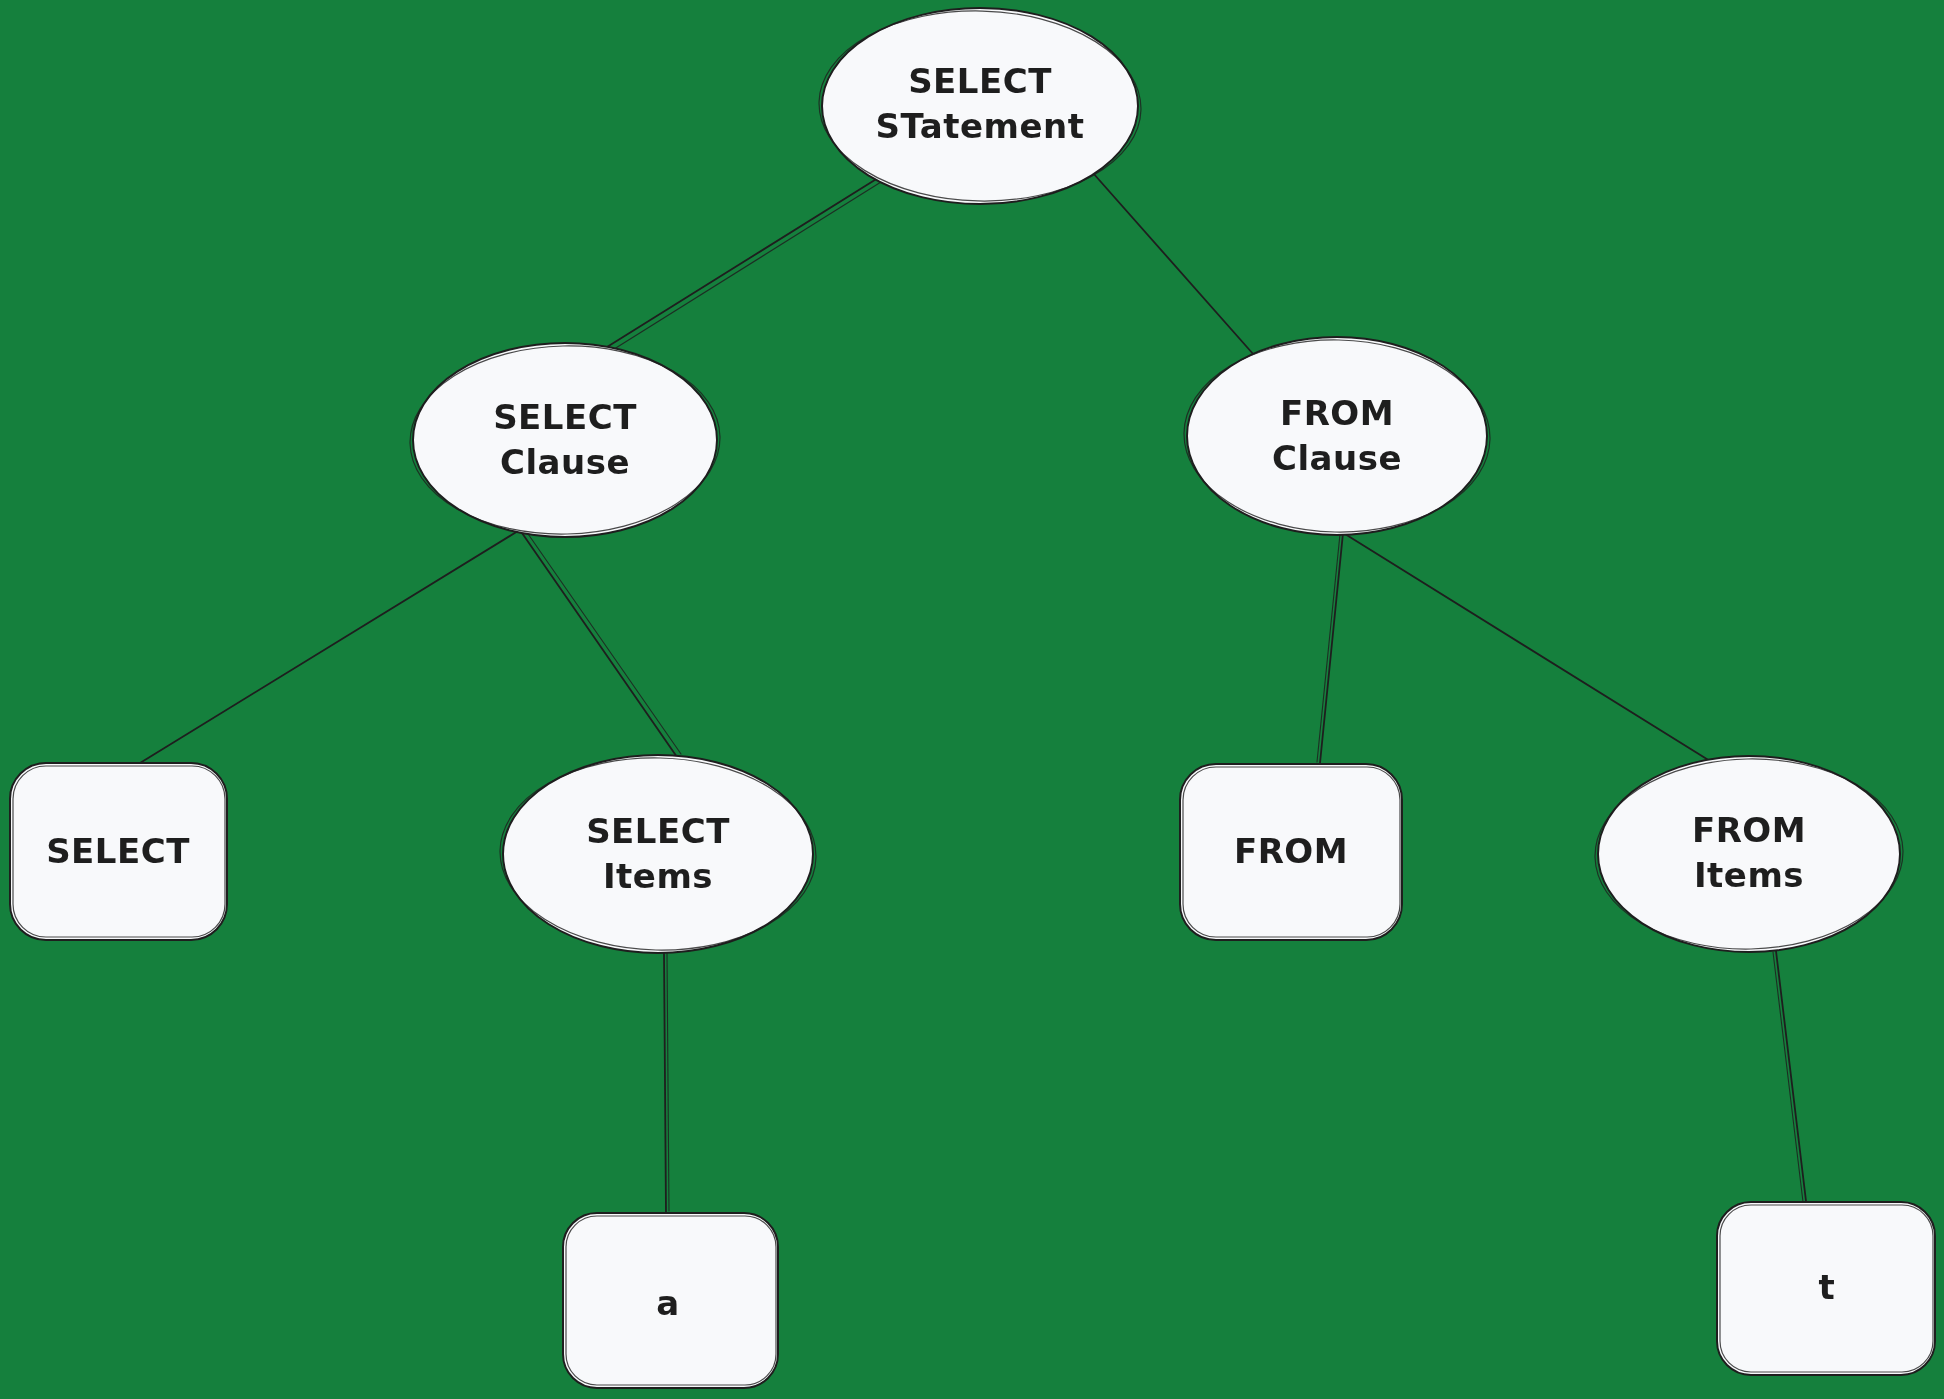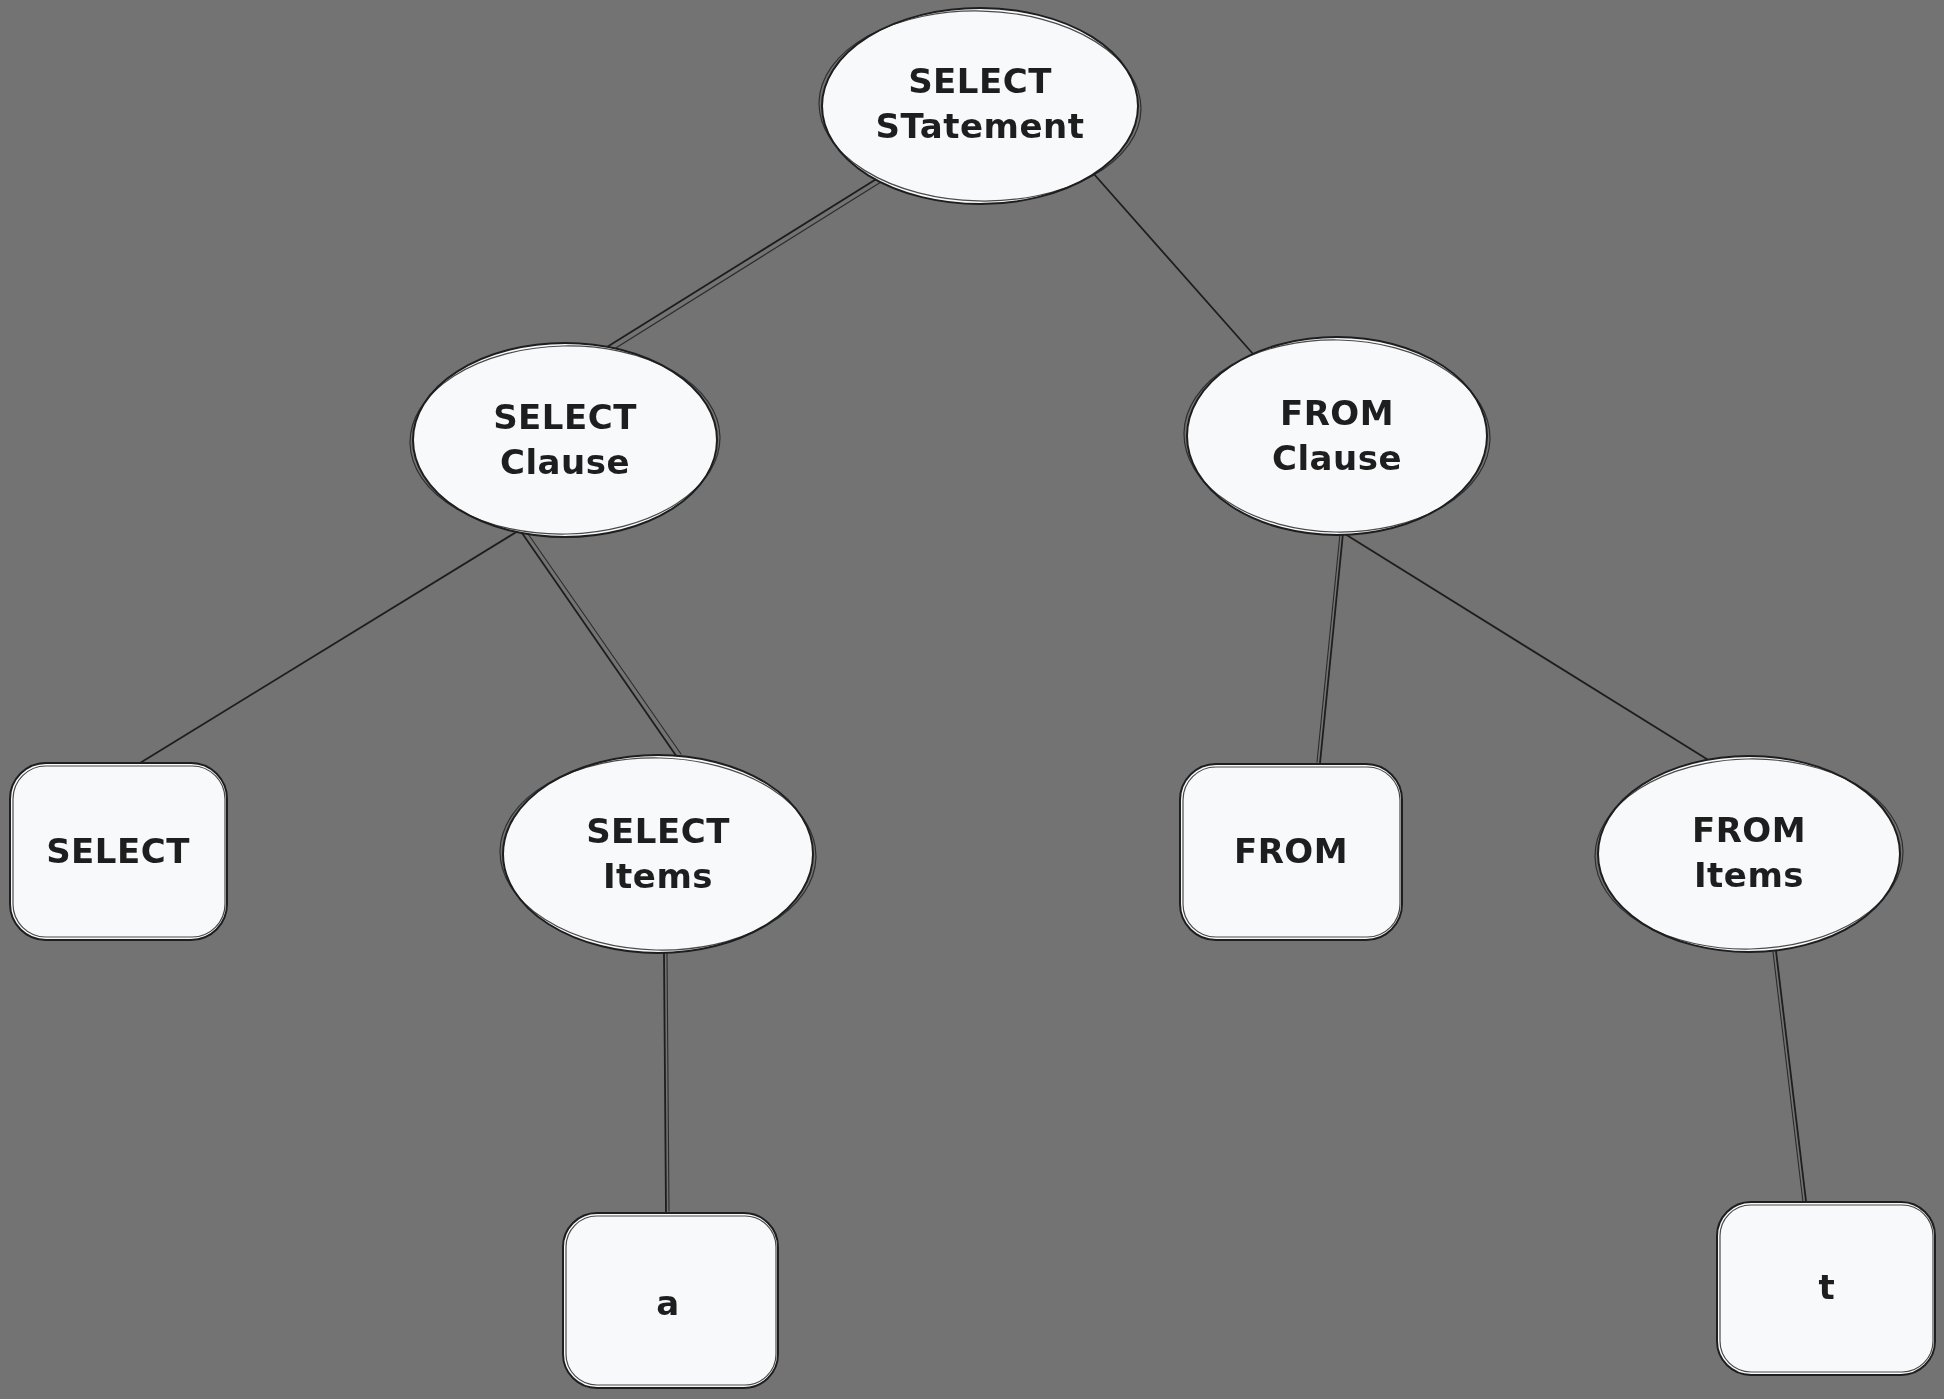--- a/index.html
+++ b/index.html
@@ -5,21 +5,21 @@
   html, body {
     margin: 0;
     padding: 0;
     background: #eef0f2;
     font-family: "DejaVu Sans", sans-serif;
   }
   #app {
     position: relative;
     width: 1944px;
     height: 1399px;
-    background: #737373;
+    background: #15803d;
     overflow: hidden;
     text-decoration: underline;
   }
   svg.canvas {
     position: absolute;
     left: 0;
     top: 0;
   }
   
   .shape {

